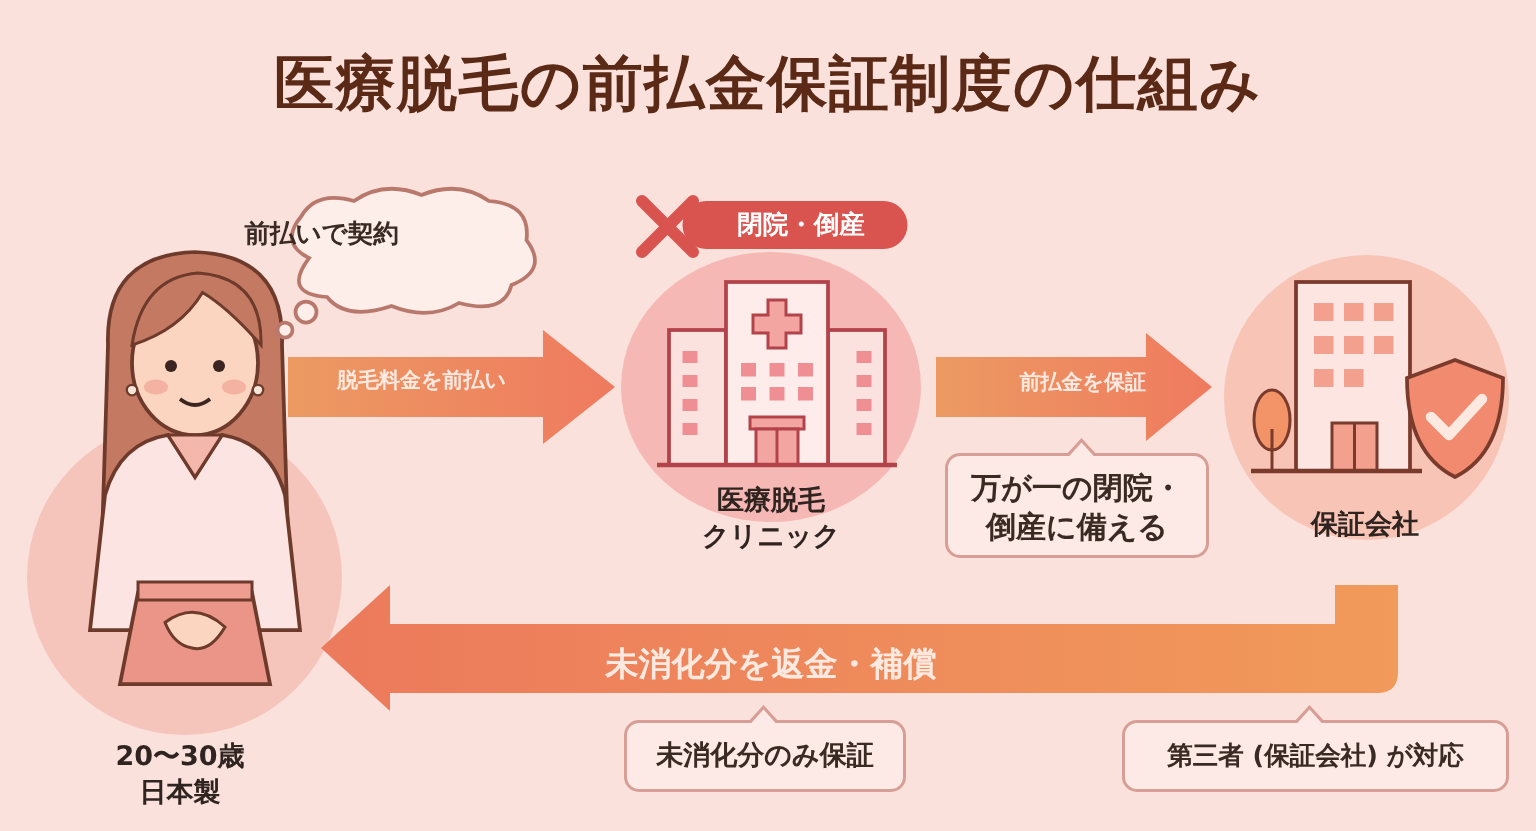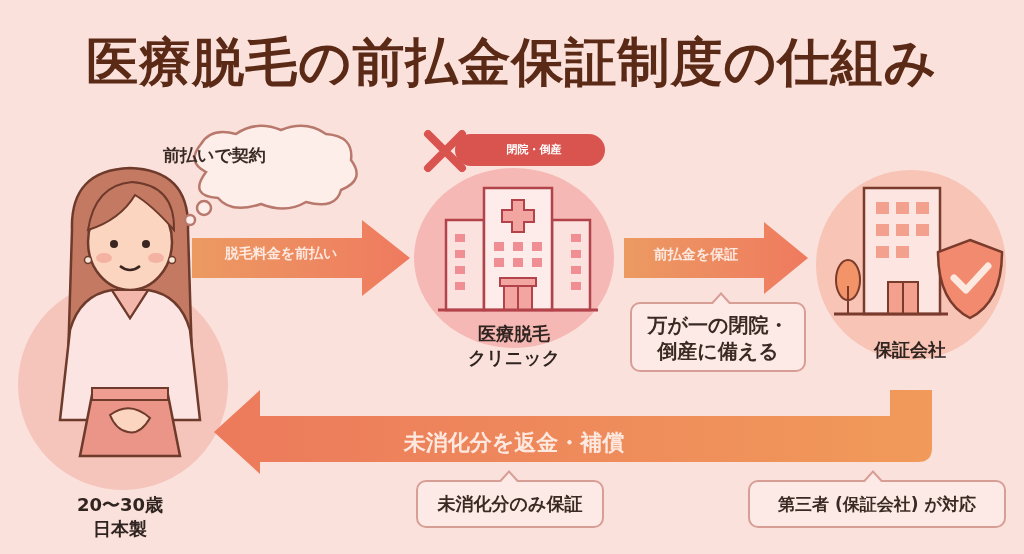--- a/index.html
+++ b/index.html
@@ -5,21 +5,21 @@
   html, body { margin: 0; padding: 0; }
   body {
     width: 1024px; height: 554px; overflow: hidden; position: relative;
     background: #fbe1dc;
     font-family: "DejaVu Sans", "Liberation Sans", sans-serif;
     color: #3a2a24;
   }
   .abs { position: absolute; }
   .title {
     left: 0; top: 28px; width: 1024px; text-align: center;
-    font-size: 52px; font-weight: bold; color: #5b2a17; letter-spacing: 1px;
+    font-size: 40px; font-weight: bold; color: #5b2a17; letter-spacing: 1px;
   }
   .thought {
     left: 176px; top: 122px; width: 190px; height: 72px;
   }
   .thought-text {
     left: 163px; top: 144px; width: 190px; text-align: left;
     font-size: 17px; font-weight: bold; color: #3a2a24;
   }
   .arrow-label {
     color: #fde9e0; font-weight: bold; font-size: 14px; text-align: center;
@@ -37,21 +37,21 @@
     content: ""; position: absolute; top: -9px; width: 0; height: 0;
     border-left: 9px solid transparent; border-right: 9px solid transparent;
     border-bottom: 10px solid #fdeae6;
   }
   .b1::before { left: 78px; } .b1::after { left: 80px; }
   .b2::before { left: 80px; } .b2::after { left: 82px; }
   .b3::before { left: 112px; } .b3::after { left: 114px; }
   .node-label { font-weight: bold; font-size: 18px; text-align: center; color: #2f2420; line-height: 24px; }
   .badge {
     left: 455px; top: 134px; width: 150px; height: 32px; border-radius: 16px;
-    background: #d9534f; color: #fff; font-weight: bold; font-size: 11px;
+    background: #d9534f; color: #fff; font-weight: bold; font-size: 17px;
     line-height: 32px; text-align: center; padding-left: 8px; box-sizing: border-box;
   }
 </style>
 </head>
 <body>
 
 <div class="abs title">医療脱毛の前払金保証制度の仕組み</div>
 
 <div class="abs" style="left:18px;top:280px;width:210px;height:210px;border-radius:50%;background:#f5c4bb;"></div>
 
@@ -138,21 +138,21 @@
 
 <svg class="abs" style="left:624px;top:222px;" width="186" height="72" viewBox="0 0 186 72">
   <defs>
     <linearGradient id="g2" x1="0" x2="1">
         <stop offset="0" stop-color="#ec9a62"></stop>
         <stop offset="1" stop-color="#ef7a5f"></stop>
       </linearGradient>
   </defs>
   <path d="M0 16 L140 16 L140 0 L184 36 L140 72 L140 56 L0 56 Z" fill="url(#g2)"></path>
 </svg>
-<div class="abs arrow-label" style="left:628px;top:246px;width:136px;">前払金を保証</div>
+<div class="abs arrow-label" style="left:628px;top:246px;width:136px;text-align:right;">前払金を保証</div>
 
 <div class="abs bubble b1" style="left:630px;top:302px;width:176px;height:70px;font-size:20px;line-height:26px;padding-top:8px;">
   <div>万が一の閉院・</div>
   <div>倒産に備える</div>
 </div>
 
 <div class="abs" style="left:816px;top:170px;width:190px;height:190px;border-radius:50%;background:#f7c4b6;"></div>
 <svg class="abs" style="left:830px;top:182px;" width="180" height="140" viewBox="0 0 180 140">
   <rect x="34" y="6" width="76" height="126" fill="#fde6e1" stroke="#7a3b2c" stroke-width="2.5"></rect>
   <g fill="#f4a08e">

